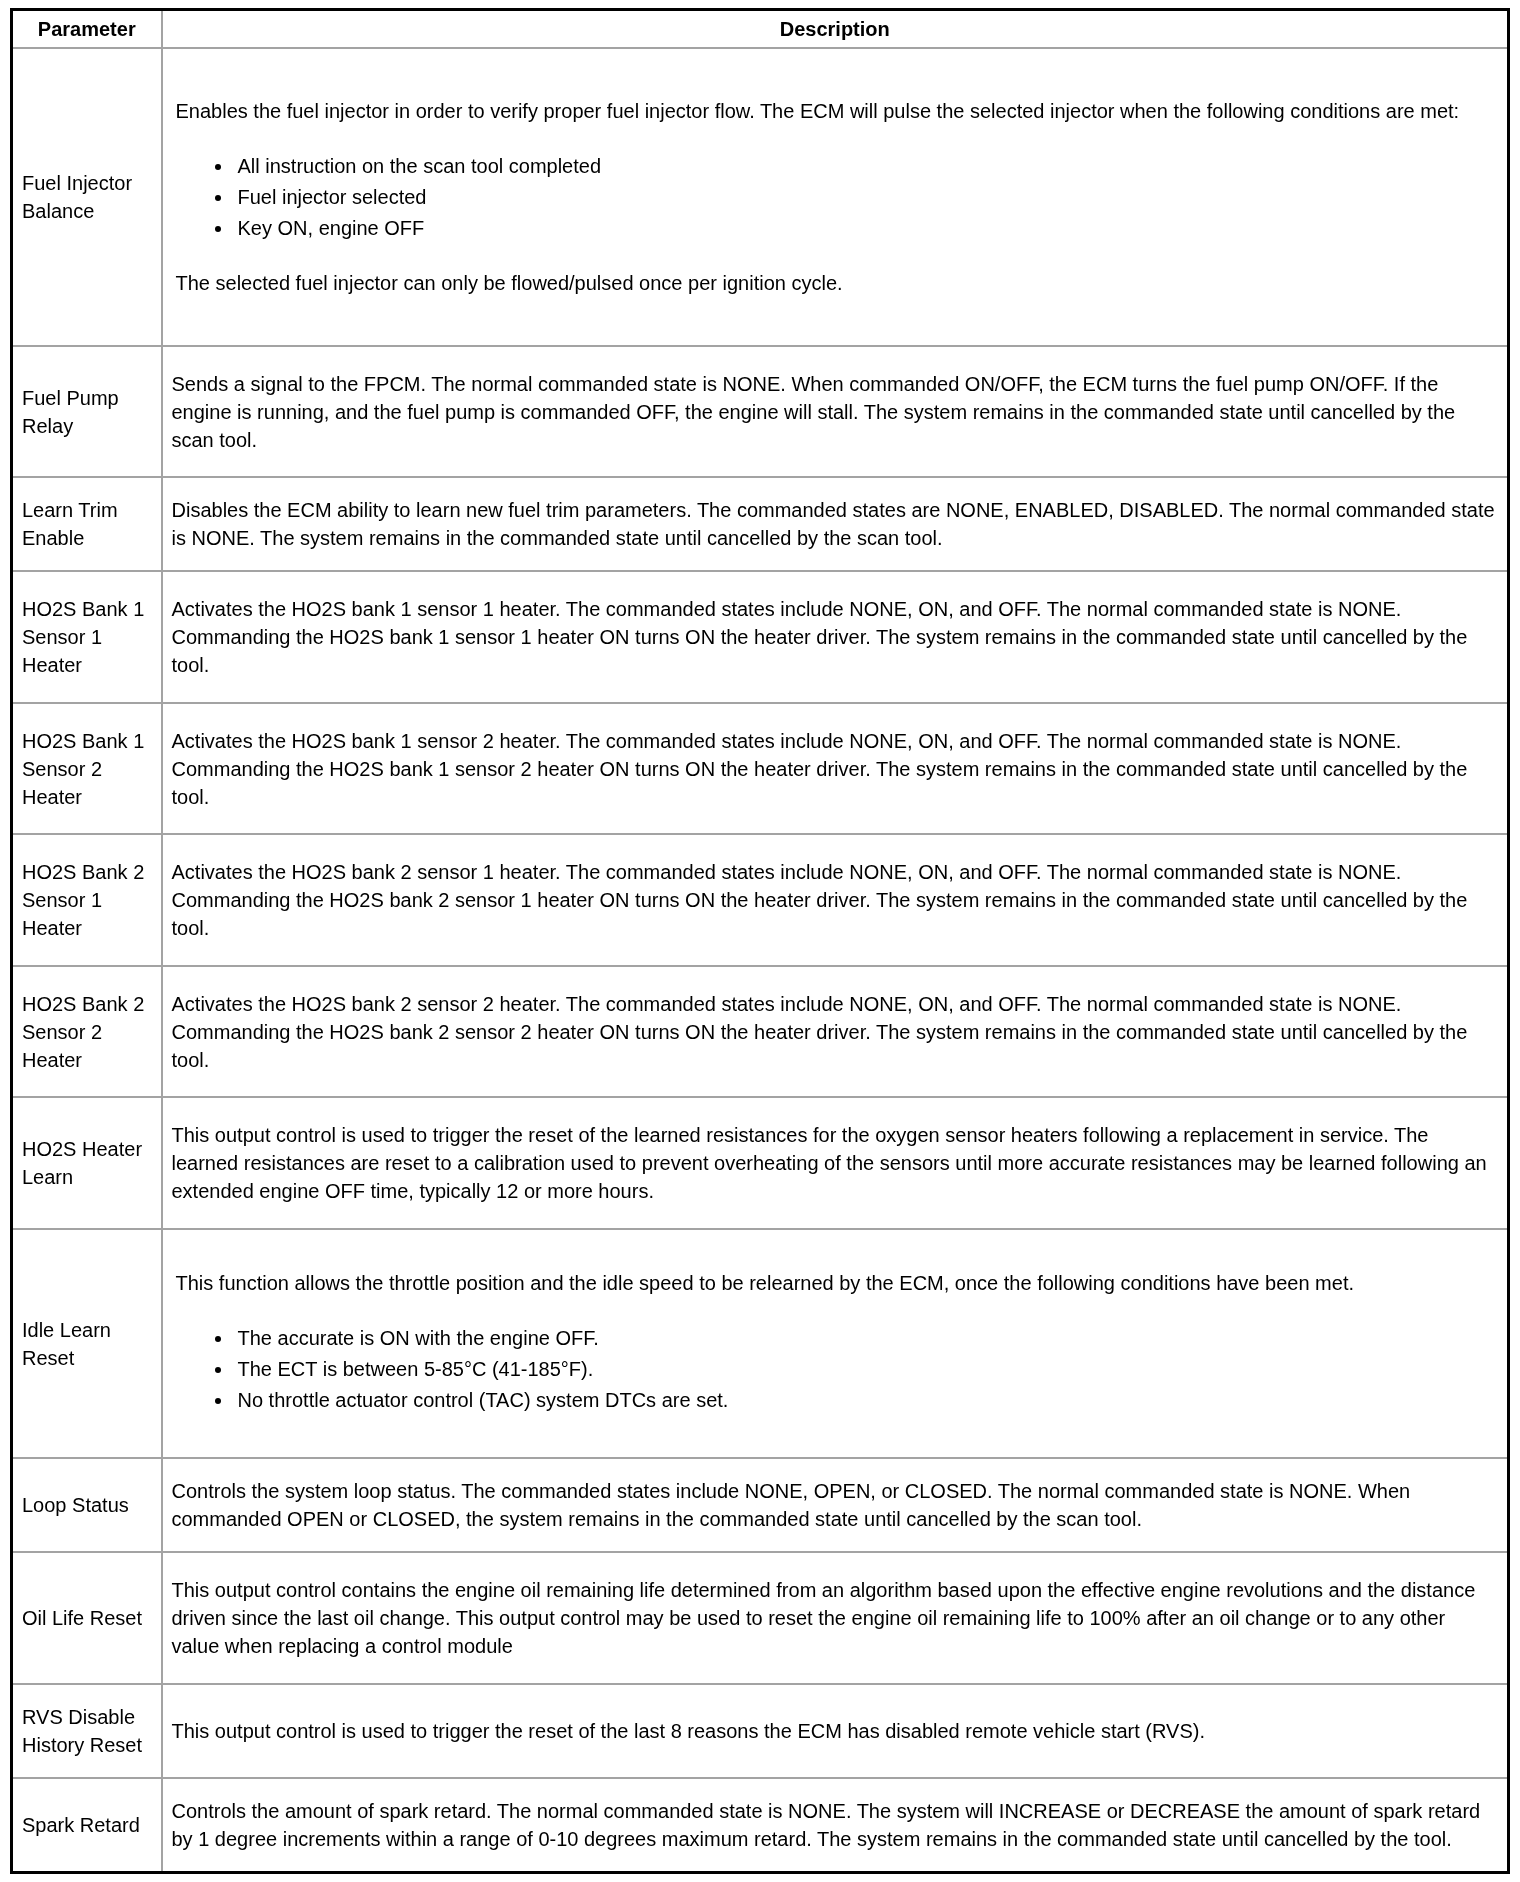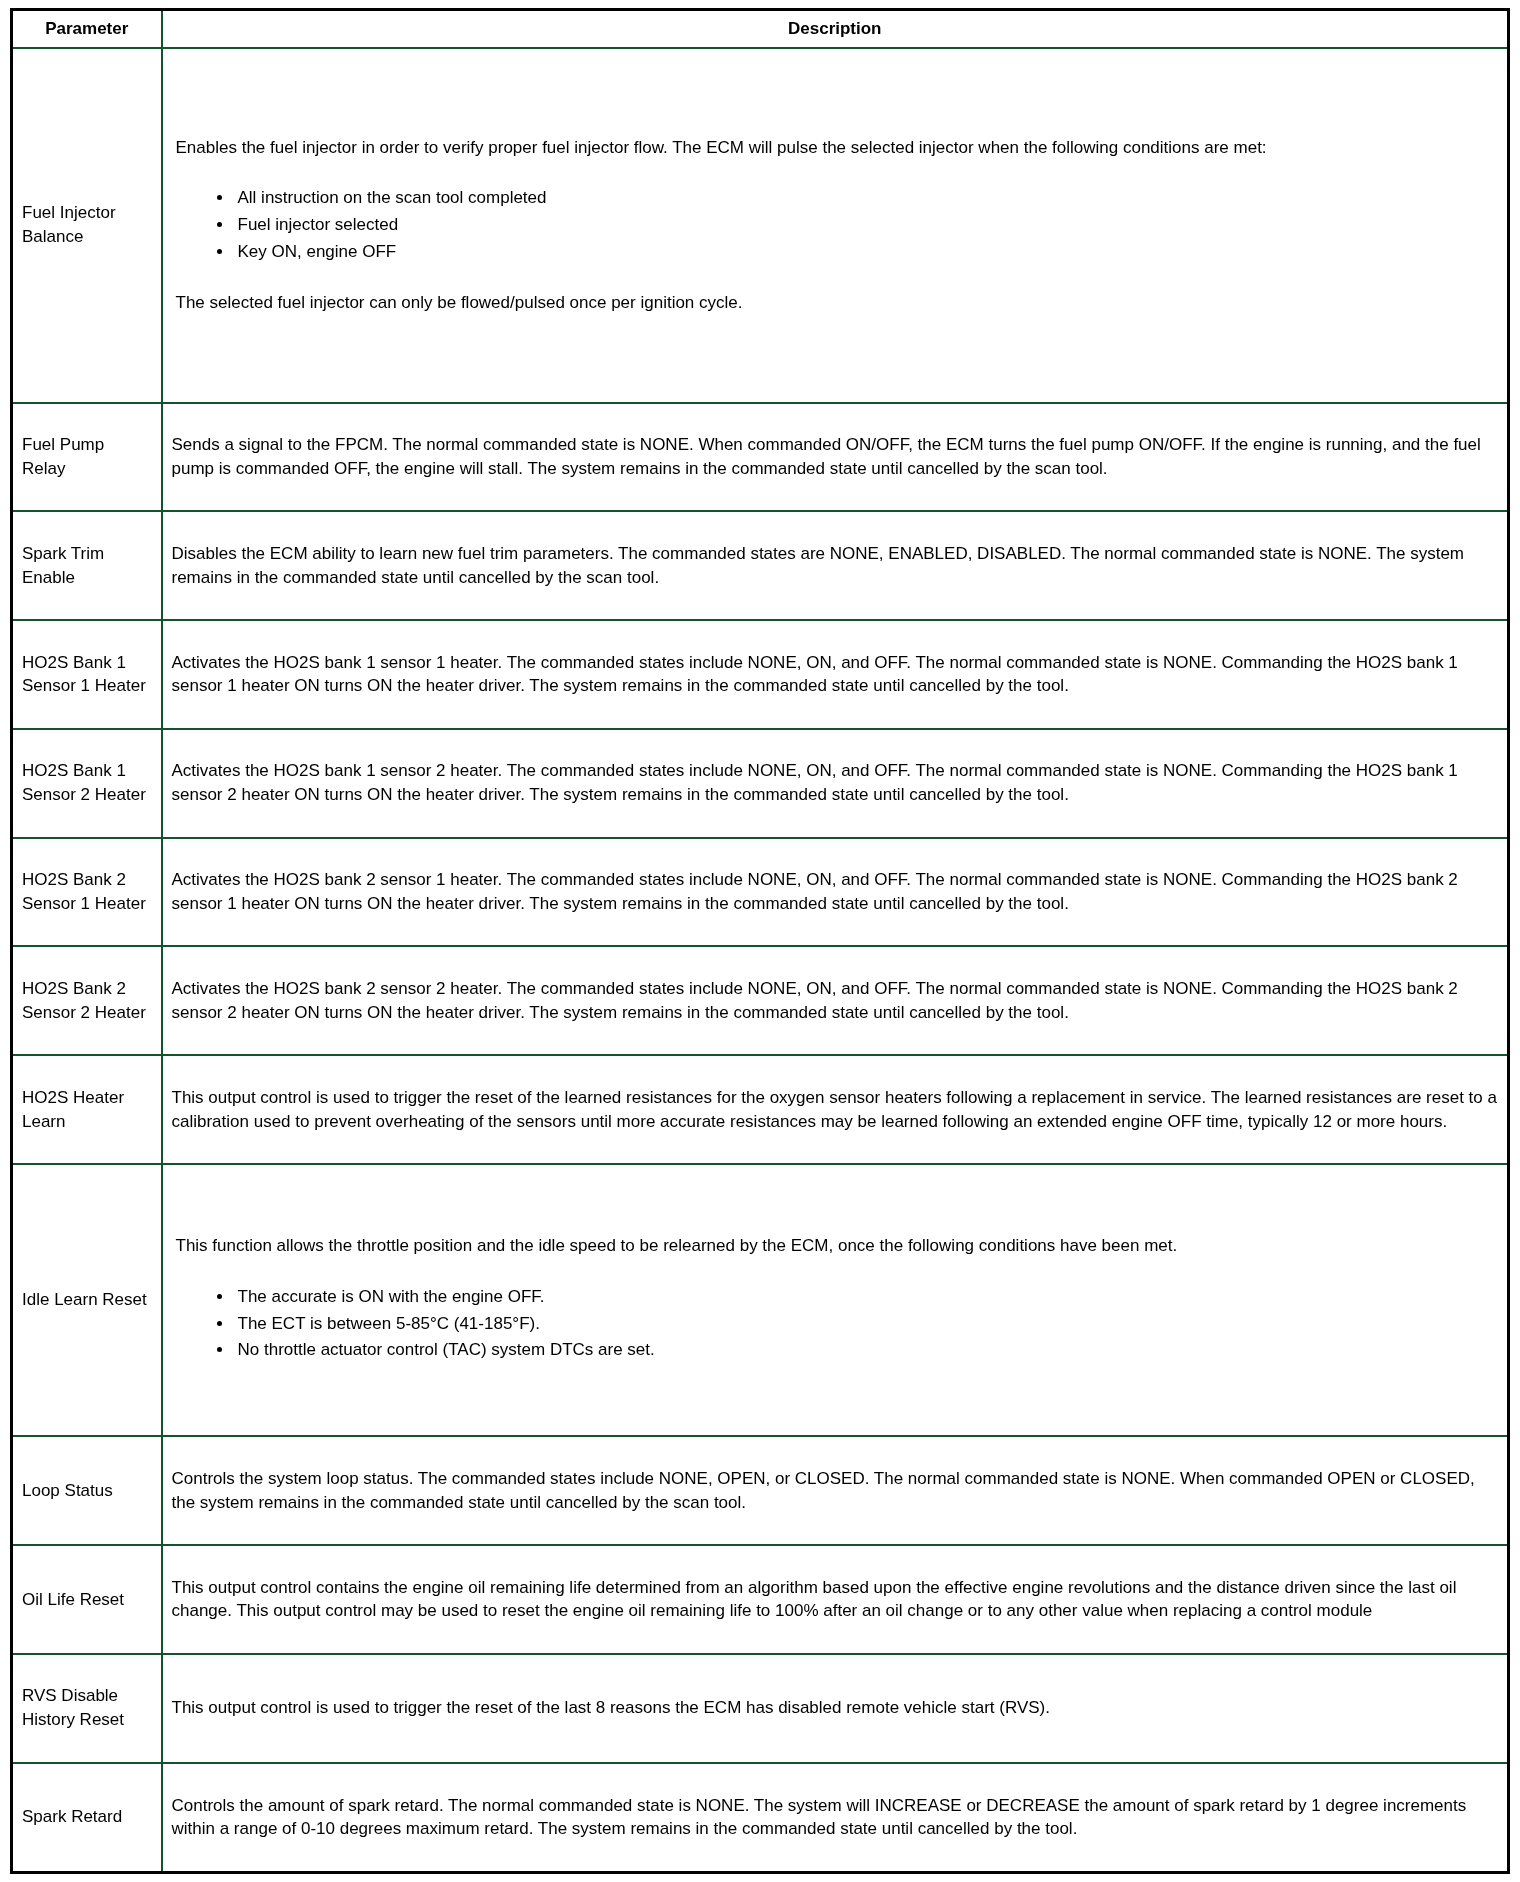--- a/index.html
+++ b/index.html
@@ -15,23 +15,23 @@
     background: #ffffff;
   }
   table.doc {
     width: 100%;
     height: 100%;
     border-collapse: collapse;
     table-layout: fixed;
     border: 3px solid #000;
   }
   .doc th, .doc td {
-    border: 2px solid #14532d;
+    border: 2px solid #a3a3a3;
     font-family: "Liberation Sans", "DejaVu Sans", sans-serif;
-    font-size: 17px;
+    font-size: 20px;
     line-height: 1.4;
     color: #000;
     padding: 6px 9px;
     vertical-align: middle;
     text-align: left;
     overflow: hidden;
   }
   .doc thead tr { height: 38px; }
   .doc th {
     font-weight: bold;
@@ -80,21 +80,21 @@
           <p>The selected fuel injector can only be flowed/pulsed once per ignition cycle.</p>
         </td>
       </tr>
 
       <tr>
         <td class="param">Fuel Pump Relay</td>
         <td class="desc">Sends a signal to the FPCM. The normal commanded state is NONE. When commanded ON/OFF, the ECM turns the fuel pump ON/OFF. If the engine is running, and the fuel pump is commanded OFF, the engine will stall. The system remains in the commanded state until cancelled by the scan tool.</td>
       </tr>
 
       <tr>
-        <td class="param">Spark Trim Enable</td>
+        <td class="param">Learn Trim Enable</td>
         <td class="desc">Disables the ECM ability to learn new fuel trim parameters. The commanded states are NONE, ENABLED, DISABLED. The normal commanded state is NONE. The system remains in the commanded state until cancelled by the scan tool.</td>
       </tr>
 
 
 
       <tr>
         <td class="param">HO2S Bank 1 Sensor 1 Heater</td>
         <td class="desc">Activates the HO2S bank 1 sensor 1 heater. The commanded states include NONE, ON, and OFF. The normal commanded state is NONE. Commanding the HO2S bank 1 sensor 1 heater ON turns ON the heater driver. The system remains in the commanded state until cancelled by the tool.</td>
       </tr>
 

